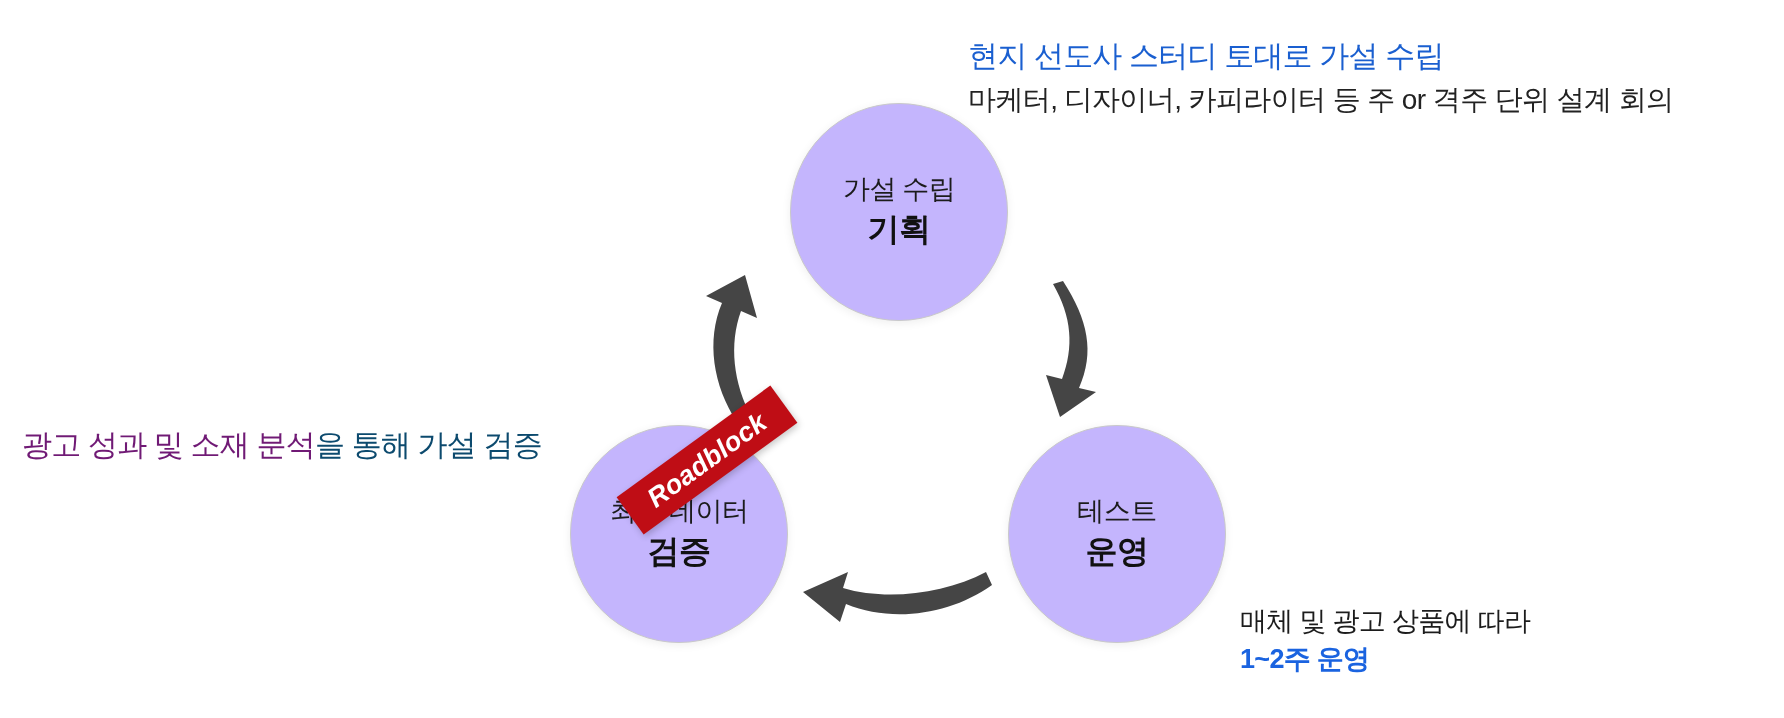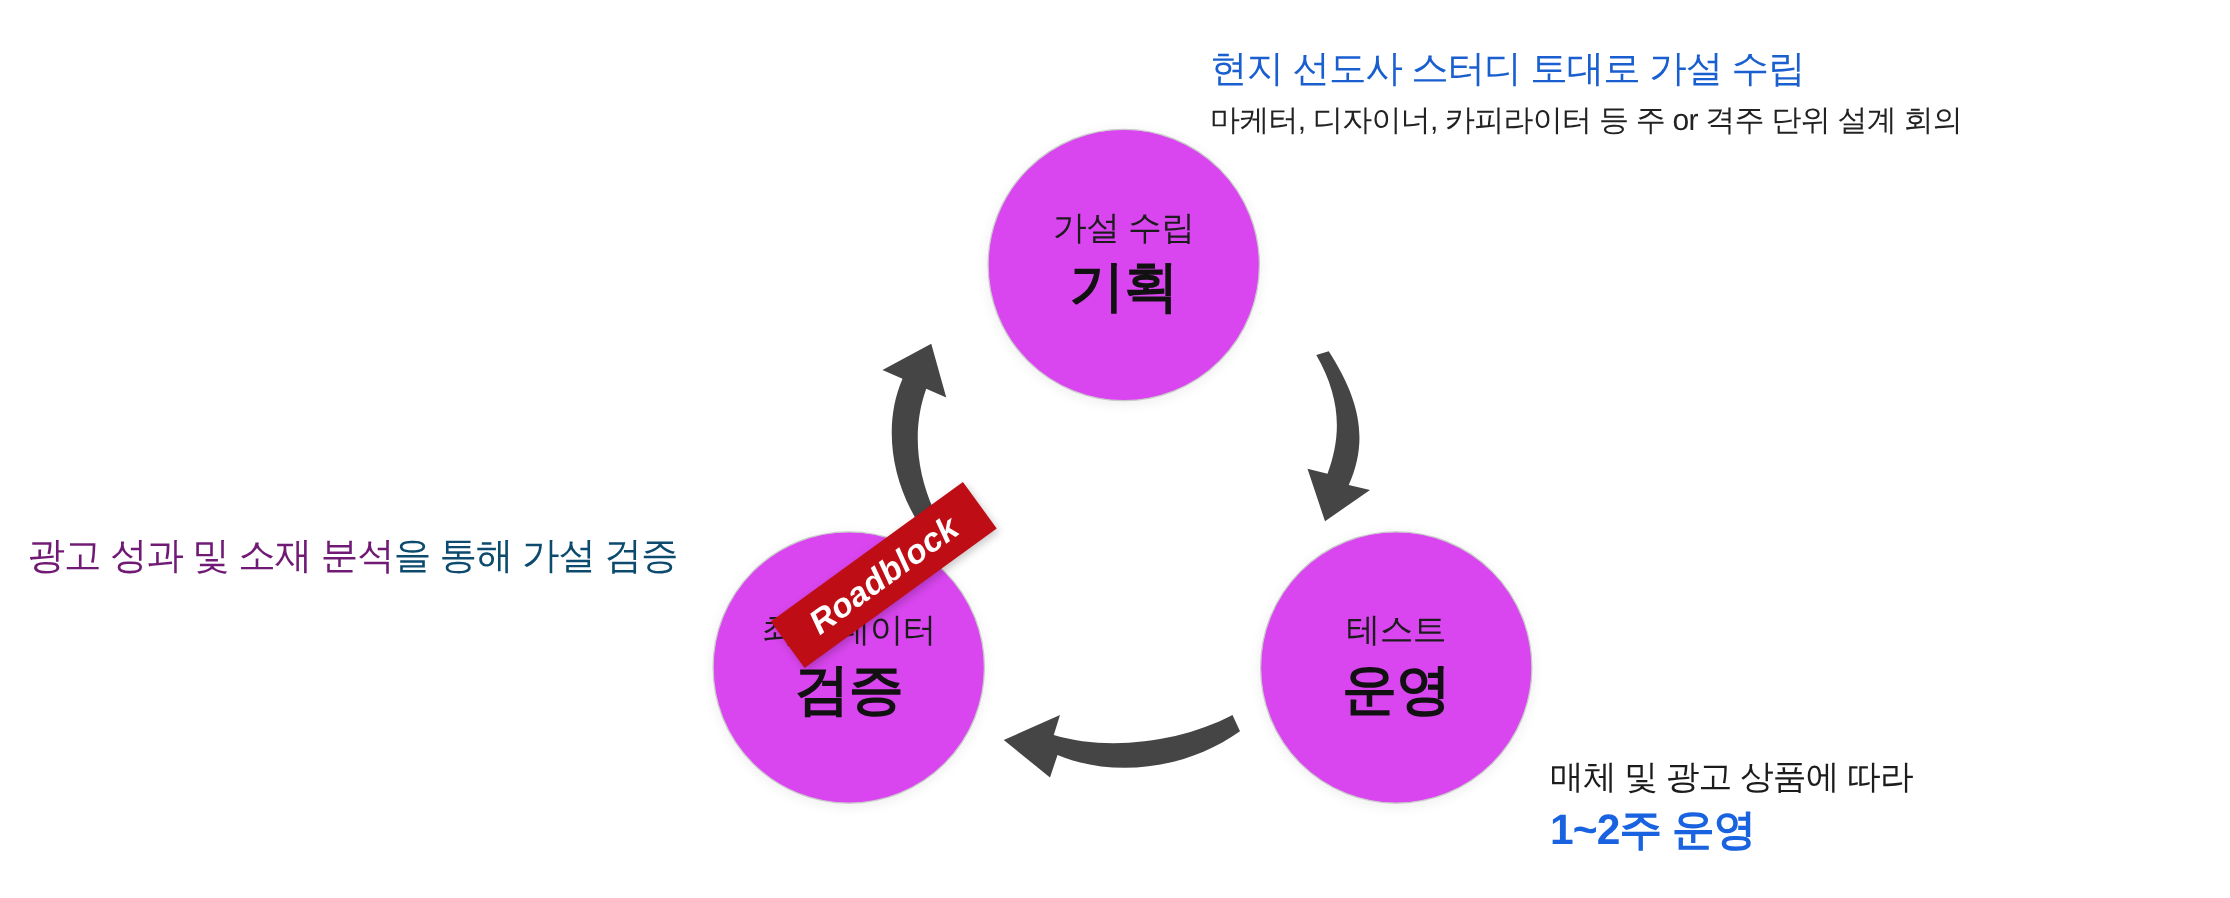--- a/index.html
+++ b/index.html
@@ -19,37 +19,38 @@
   .stage {
     position: absolute;
     inset: 0;
   }
 
   
   .node {
     position: absolute;
     border-radius: 50%;
     border: 1.6px solid #c9c9c9;
-    background: #d946ef;
+    background: #c4b5fd;
     box-shadow: 0 2px 10px rgba(0,0,0,0.07);
     display: flex;
     flex-direction: column;
     align-items: center;
     justify-content: center;
     box-sizing: border-box;
+    font-family: Liberation Serif, serif;
   }
   .node .sub {
     font-size: 27px;
     font-weight: 400;
     color: #1c1c1c;
     letter-spacing: -0.5px;
     line-height: 1.25;
   }
   .node .main {
-    font-size: 44px;
+    font-size: 32px;
     font-weight: 700;
     color: #111111;
     letter-spacing: -0.5px;
     line-height: 1.3;
     margin-top: 2px;
   }
 
   #node-plan   { left: 790px; top: 103px;  width: 218px; height: 218px; }
   #node-ops    { left: 1008px; top: 425px; width: 218px; height: 218px; align-items: center; }
   #node-verify { left: 570px;  top: 425px; width: 218px; height: 218px; }
@@ -87,21 +88,21 @@
   
   .anno { position: absolute; }
   .anno .title {
     font-size: 30px;
     font-weight: 400;
     letter-spacing: -0.8px;
     line-height: 1.3;
     white-space: nowrap;
   }
   .anno .desc {
-    font-size: 24px;
+    font-size: 28px;
     font-weight: 400;
     letter-spacing: -0.6px;
     line-height: 1.35;
     color: #222222;
     white-space: nowrap;
   }
   .blue { color: #701a75; }
   .dark { color: #0c4a6e; }
 
   #anno-plan   { left: 968px; top: 36px;  text-align: left; }
@@ -114,21 +115,21 @@
   #anno-ops { left: 1240px; top: 604px; }
   #anno-ops .line1 {
     font-size: 27px;
     font-weight: 400;
     letter-spacing: -0.7px;
     color: #1c1c1c;
     line-height: 1.3;
     white-space: nowrap;
   }
   #anno-ops .line2 {
-    font-size: 34px;
+    font-size: 27px;
     font-weight: 700;
     letter-spacing: -0.7px;
     color: #1a63e0;
     line-height: 1.3;
     margin-top: 3px;
     white-space: nowrap;
   }
 </style>
 </head>
 <body>

